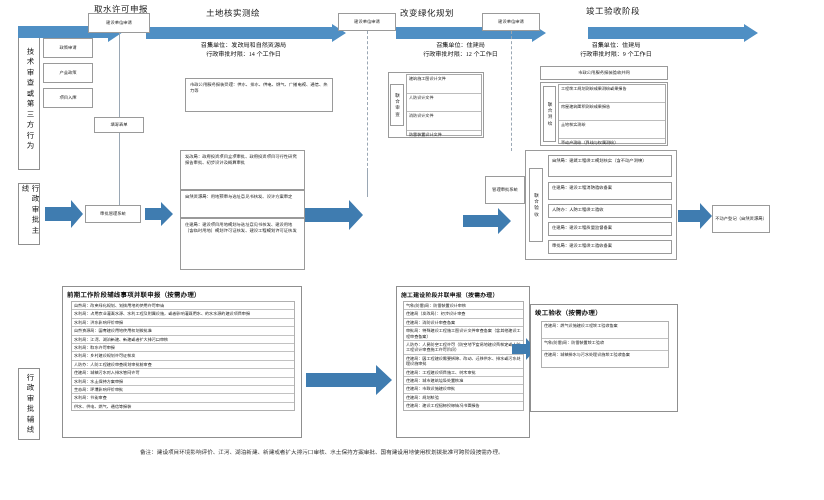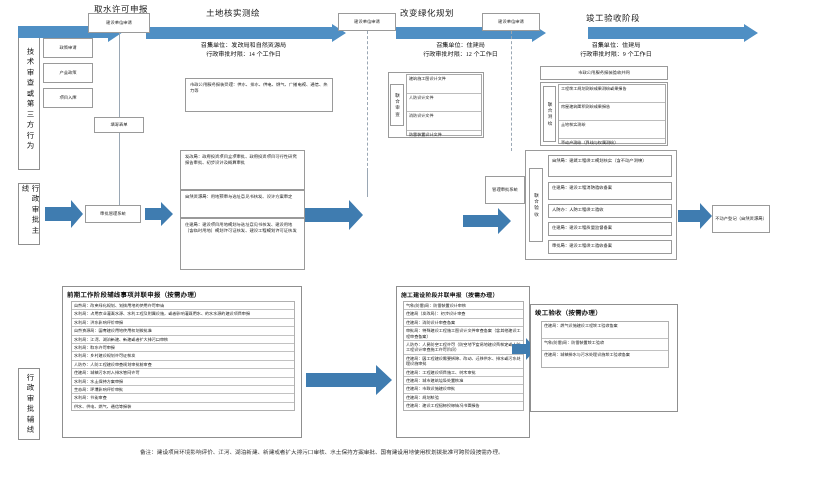--- a/index.html
+++ b/index.html
@@ -86,21 +86,21 @@
 </style>
 </head>
 <body>
 
 <div class="abs stage-title two" style="left:66px;top:4px;width:110px;">
   <div>取水许可申报</div>
   <div>策划生成阶段</div>
 </div>
 <div class="abs stage-title" style="left:178px;top:6px;width:110px;">土地核实测绘</div>
 <div class="abs stage-title" style="left:372px;top:6px;width:110px;">改变绿化规划</div>
-<div class="abs stage-title" style="left:558px;top:11px;width:110px;text-align:center;">竣工验收阶段</div>
+<div class="abs stage-title" style="left:558px;top:4px;width:110px;text-align:center;">竣工验收阶段</div>
 
 <div class="abs rail" style="left:18px;top:28px;width:22px;height:142px;">
   <span>技术审查或第三方行为</span>
 </div>
 <div class="abs rail" style="left:18px;top:183px;width:22px;height:62px;">
   <span>行政审批主线</span>
 </div>
 <div class="abs rail" style="left:18px;top:368px;width:22px;height:72px;">
   <span>行政审批辅线</span>
 </div>

